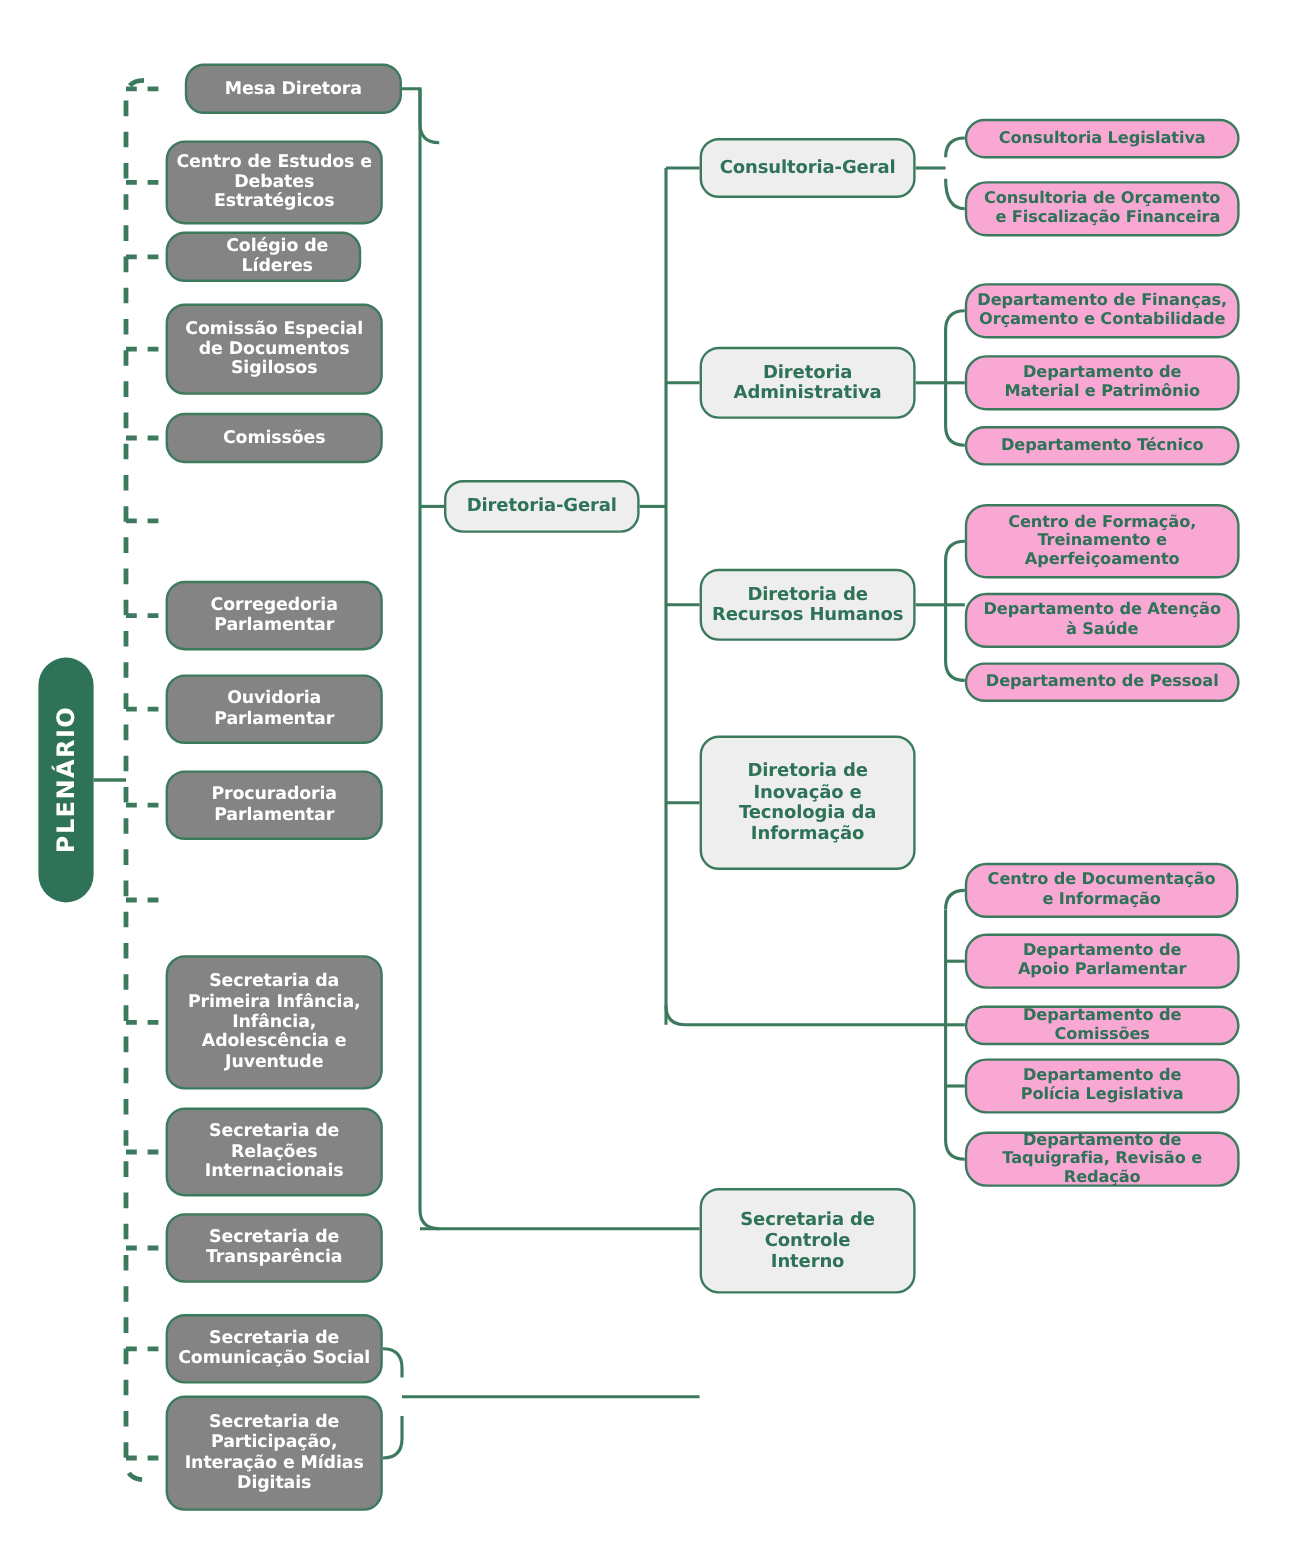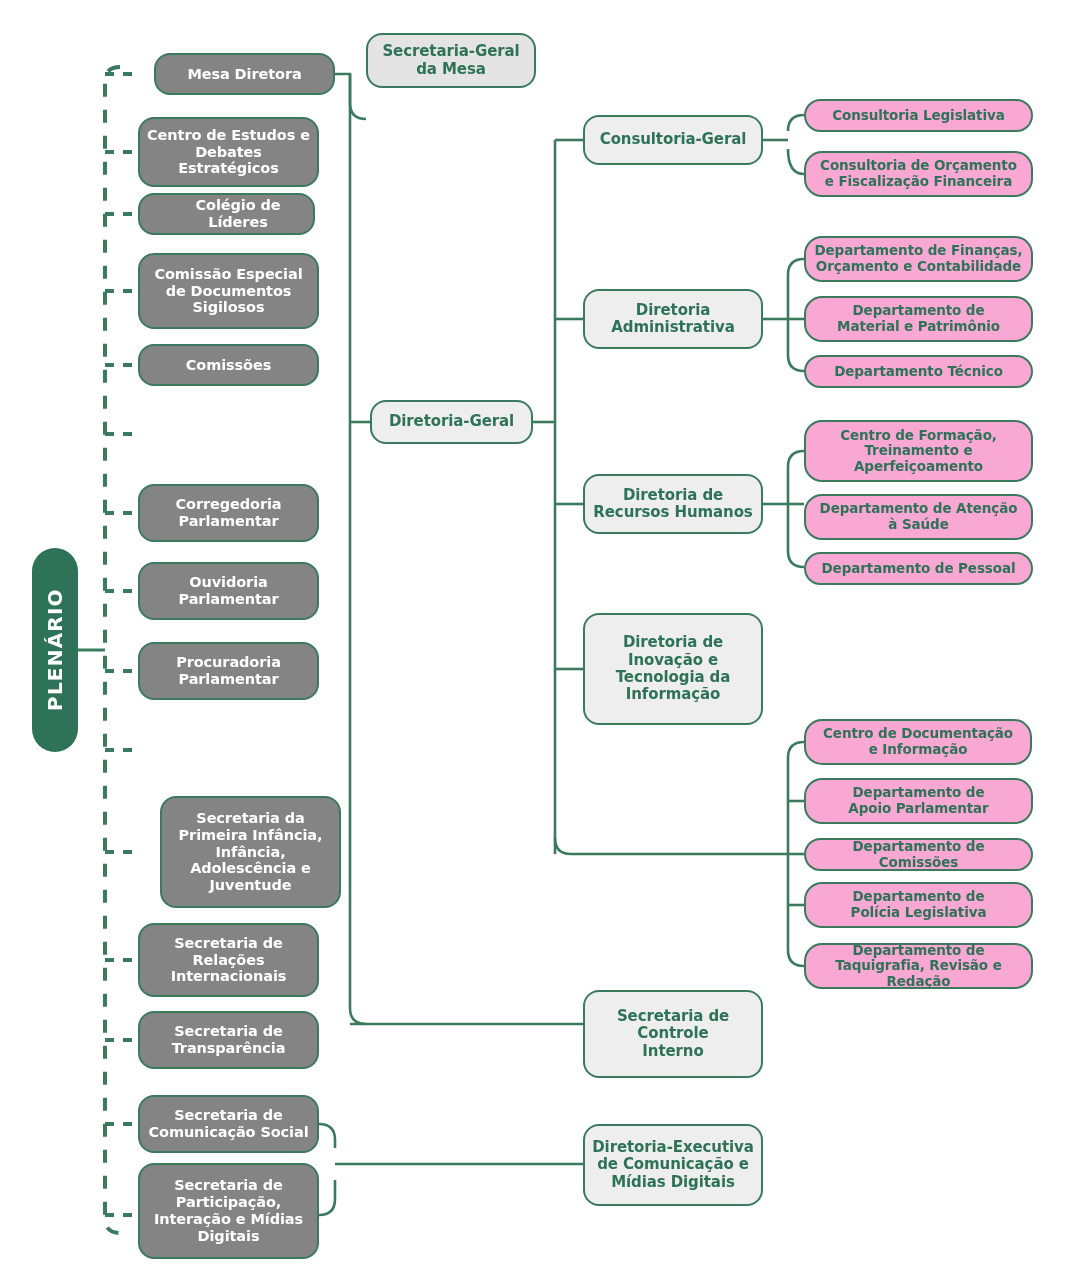--- a/index.html
+++ b/index.html
@@ -160,89 +160,84 @@
 
   <div class="node node-root" style="left:32px; top:548px; width:46px; height:204px;">
     <span class="rot">PLENÁRIO</span>
   </div>
 
   <div class="node node-gray" style="left:138px; top:53px; width:181px; height:42px;margin-left:16px;">Mesa Diretora</div>
 
   <div class="node node-gray" style="left:138px; top:117px; width:181px; height:70px;">Centro de Estudos e
 Debates Estratégicos</div>
 
-  <div class="node node-gray" style="left:138px; top:193px; width:177px; height:42px;padding-left:29px;">Colégio de Líderes</div>
+  <div class="node node-gray" style="left:138px; top:193px; width:163px; height:42px;padding-left:29px;">Colégio de Líderes</div>
 
   <div class="node node-gray" style="left:138px; top:253px; width:181px; height:76px;">Comissão Especial
 de Documentos
 Sigilosos</div>
 
   <div class="node node-gray" style="left:138px; top:344px; width:181px; height:42px;">Comissões</div>
 
 
   <div class="node node-gray" style="left:138px; top:484px; width:181px; height:58px;">Corregedoria
 Parlamentar</div>
 
   <div class="node node-gray" style="left:138px; top:562px; width:181px; height:58px;">Ouvidoria
 Parlamentar</div>
 
   <div class="node node-gray" style="left:138px; top:642px; width:181px; height:58px;">Procuradoria
 Parlamentar</div>
 
 
-  <div class="node node-gray" style="left:138px; top:796px; width:181px; height:112px;margin-left:22px;">Secretaria da
+  <div class="node node-gray" style="left:138px; top:796px; width:181px; height:112px;">Secretaria da
 Primeira Infância,
 Infância,
 Adolescência e
 Juventude</div>
 
   <div class="node node-gray" style="left:138px; top:923px; width:181px; height:74px;">Secretaria de
 Relações
 Internacionais</div>
 
   <div class="node node-gray" style="left:138px; top:1011px; width:181px; height:58px;">Secretaria de
 Transparência</div>
 
   <div class="node node-gray" style="left:138px; top:1095px; width:181px; height:58px;">Secretaria de
 Comunicação Social</div>
 
   <div class="node node-gray" style="left:138px; top:1163px; width:181px; height:96px;">Secretaria de
 Participação,
 Interação e Mídias
 Digitais</div>
 
-  <div class="node node-sg" style="left:366px; top:33px; width:170px; height:55px;">Secretaria-Geral
-da Mesa</div>
 
   <div class="node node-light" style="left:370px; top:400px; width:163px; height:44px;">Diretoria-Geral</div>
 
-  <div class="node node-light" style="left:583px; top:1124px; width:180px; height:82px;">Diretoria-Executiva
-de Comunicação e
-Mídias Digitais</div>
 
   <div class="node node-light" style="left:583px; top:115px; width:180px; height:50px;">Consultoria-Geral</div>
 
   <div class="node node-light" style="left:583px; top:289px; width:180px; height:60px;">Diretoria
 Administrativa</div>
 
   <div class="node node-light" style="left:583px; top:474px; width:180px; height:60px;">Diretoria de
 Recursos Humanos</div>
 
   <div class="node node-light" style="left:583px; top:613px; width:180px; height:112px;">Diretoria de
 Inovação e
 Tecnologia da
 Informação</div>
 
   <div class="node node-light" style="left:583px; top:990px; width:180px; height:88px;">Secretaria de
 Controle
 Interno</div>
 
   <div class="node node-leaf" style="left:804px; top:99px; width:229px; height:33px;">Consultoria Legislativa</div>
 
-  <div class="node node-leaf" style="left:804px; top:151px; width:229px; height:46px;">Consultoria de Orçamento
+  <div class="node node-leaf" style="left:804px; top:151px; width:229px; height:46px;text-align:right;">Consultoria de Orçamento
 e Fiscalização Financeira</div>
 
   <div class="node node-leaf" style="left:804px; top:236px; width:229px; height:46px;">Departamento de Finanças,
 Orçamento e Contabilidade</div>
 
   <div class="node node-leaf" style="left:804px; top:296px; width:229px; height:46px;">Departamento de
 Material e Patrimônio</div>
 
   <div class="node node-leaf" style="left:804px; top:355px; width:229px; height:33px;">Departamento Técnico</div>
 

